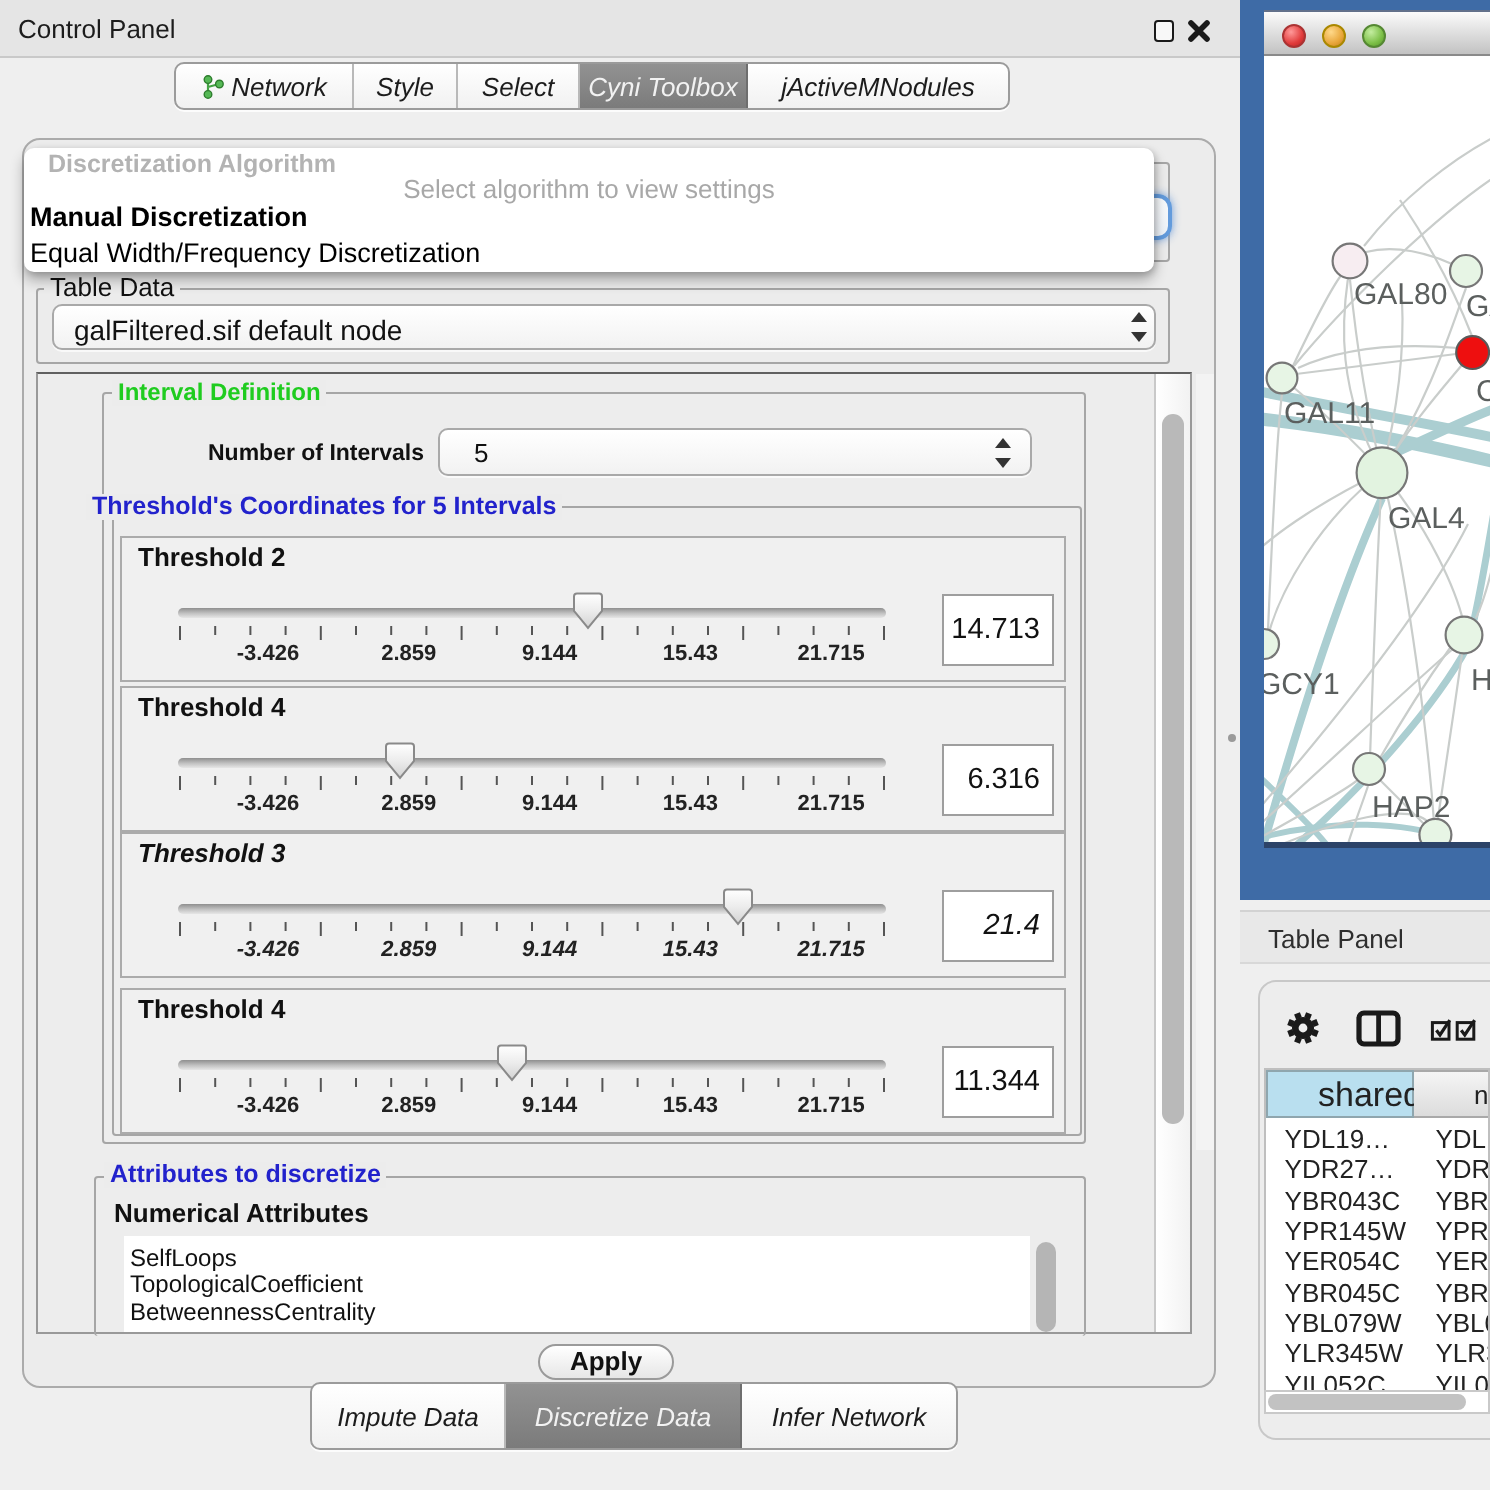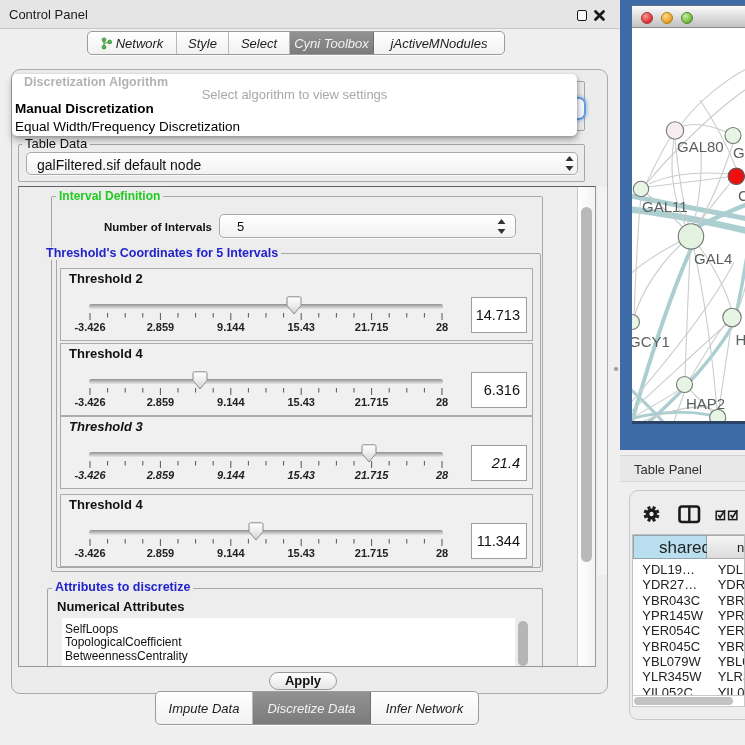--- a/index.html
+++ b/index.html
@@ -41,21 +41,21 @@
 
 .tbox { position:absolute; left:60px; width:473px; height:73px;
   border:1px solid #ABABAB; background:#F0F0F0; }
 .tbox .lbl { position:absolute; left:8px; top:2px; font-size:13px; font-weight:bold; color:#111; }
 .track { position:absolute; left:28px; top:35px; width:354px; height:5px; border-radius:3px;
   background:linear-gradient(#8f8f8f,#c3c3c3 55%,#e6e6e6); }
 .vbox { position:absolute; left:410px; top:28px; width:56px; height:36px;
   border:1px solid #9E9E9E; background:#fff; font-size:14.5px; color:#111;
   text-align:right; padding:9px 6px 0 0; }
 .ticklbl { position:absolute; top:52px; font-size:11px; font-weight:bold; color:#222;
-  transform:translateX(-50%); }
+  transform:translateX(-50%);margin-left:44px; }
 
 
 .blue { color:#2222CC; }
 .green { color:#1FCC1F; }
 
 
 
 
 #bluewin { left:620px; top:0; width:125px; height:450px; background:#3E6BA6; }
 .tl { position:absolute; top:6px; width:12px; height:12px; border-radius:50%; }

